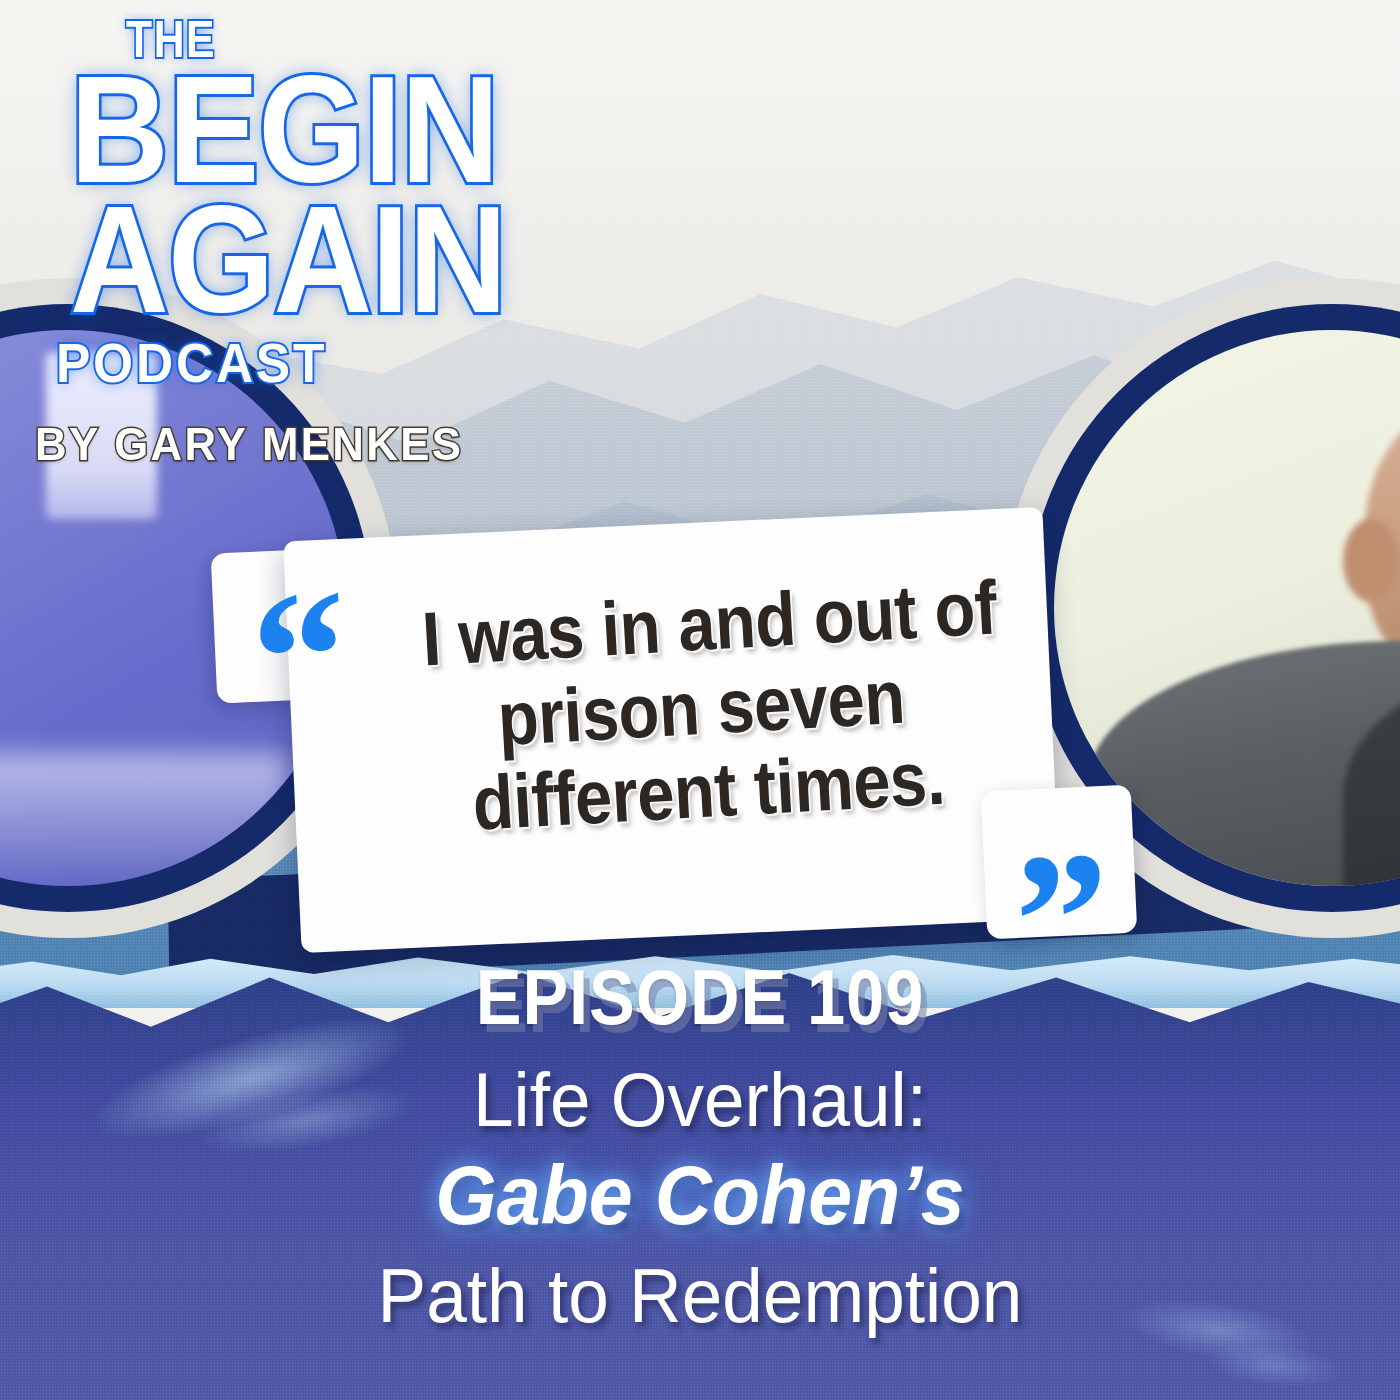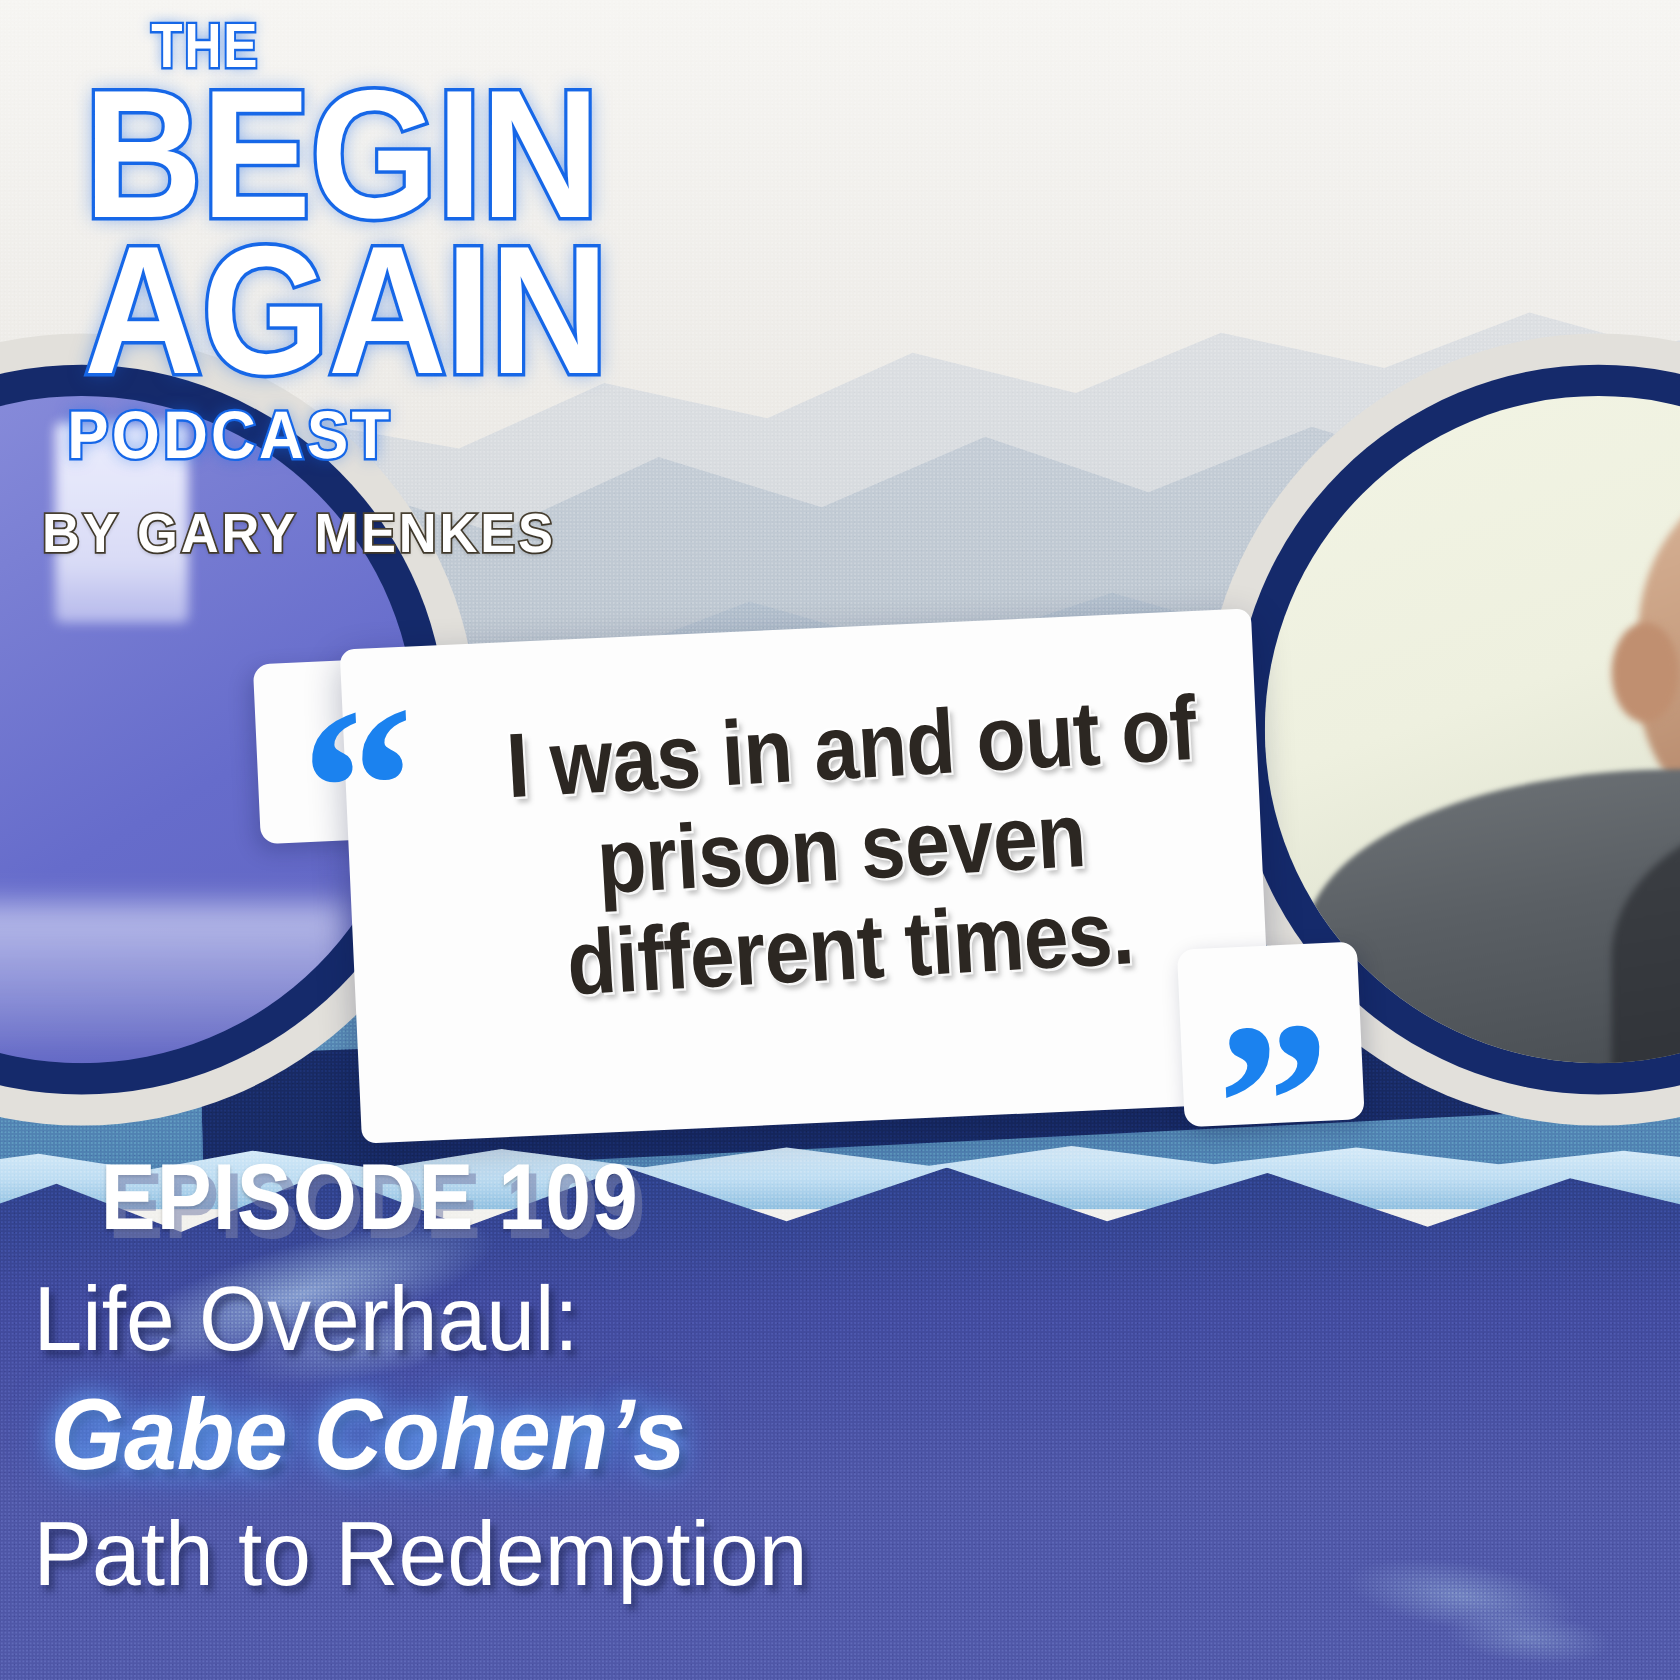--- a/index.html
+++ b/index.html
@@ -242,21 +242,21 @@
        4px 5px 5px rgba(90,90,90,.35);
   }
   .quote-text .ql{display:block;transform:scaleX(.88);}
   .quote-text .ql:nth-child(1){margin-left:26px;}
   .quote-text .ql:nth-child(2){margin-left:0;}
   .quote-text .ql:nth-child(3){margin-left:6px;}
 
   
   .episode-block{
     position:absolute;left:0;right:0;top:958px;
-    text-align:left;z-index:45;
+    text-align:center;z-index:45;
   }
   .ep-num{
     font-size:78px;font-weight:700;letter-spacing:1px;line-height:1;
     color:#ffffff;transform:scaleX(.88);
     text-shadow:7px 8px 0 rgba(120,128,170,.55), 0 2px 3px rgba(0,0,0,.25);
   }
   .ep-t1{
     font-size:76px;font-weight:400;line-height:1.1;
     color:#ffffff;margin-top:22px;transform:scaleX(.96);
     text-shadow:4px 5px 6px rgba(20,28,70,.55);

